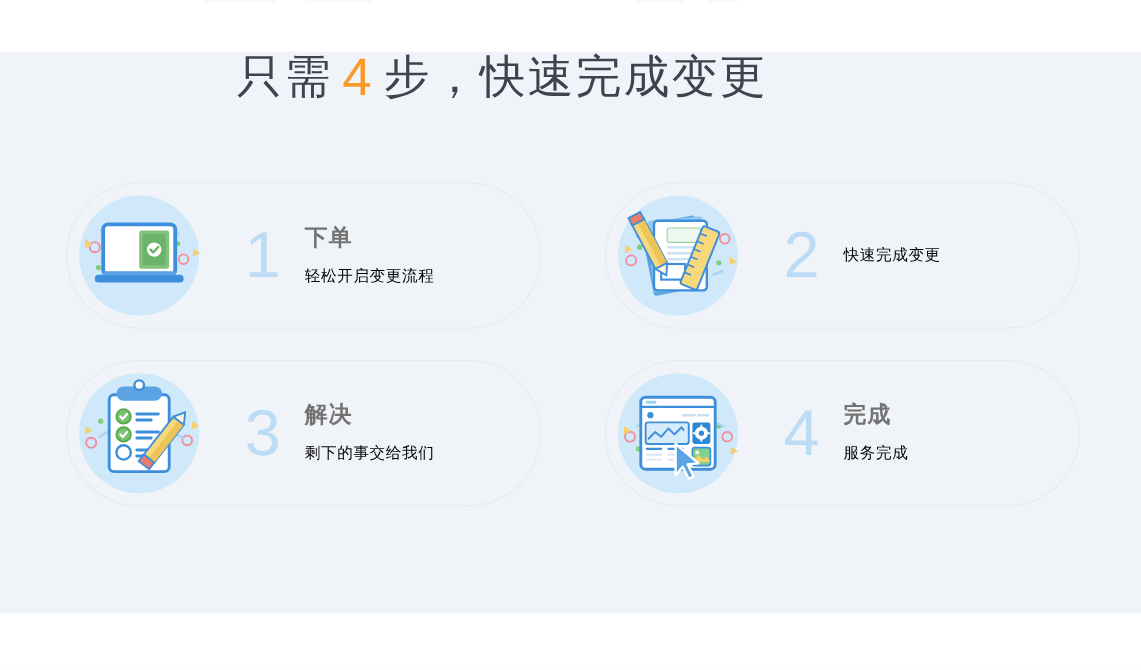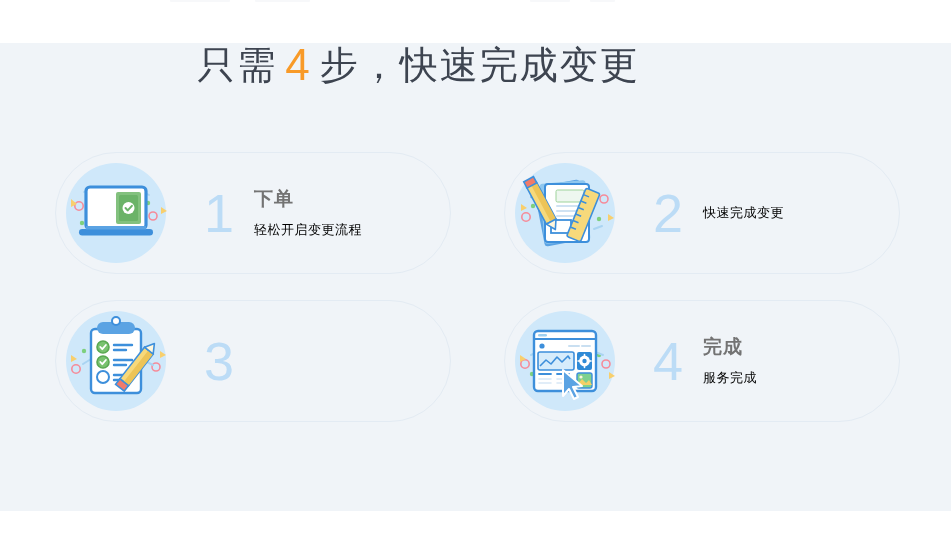--- a/index.html
+++ b/index.html
@@ -225,20 +225,24 @@
 
         <g transform="rotate(38 70 66)">
           <rect x="64" y="38" width="11" height="40" fill="#f7d97b" stroke="#3d8fdb" stroke-width="1.6"></rect>
           <rect x="69" y="38" width="6" height="40" fill="#edc457"></rect>
           <path d="M64 38 l5.5 -9 5.5 9 z" fill="#fff6dc" stroke="#3d8fdb" stroke-width="1.6" stroke-linejoin="round"></path>
           <rect x="64" y="78" width="11" height="7" fill="#f07b6a" stroke="#3d8fdb" stroke-width="1.6"></rect>
         </g>
       </svg>
     </div>
     <div class="step-num">3</div>
+    <div class="card-text">
+      <div class="card-title">解决</div>
+      <div class="card-sub">剩下的事交给我们</div>
+    </div>
   </div>
 
   <div class="card">
     <div class="icon-wrap">
       <div class="icon-disc"></div>
       <svg class="icon-art" viewBox="0 0 108 108">
         <circle cx="14" cy="57" r="4.2" fill="none" stroke="#f58c9a" stroke-width="1.6"></circle>
         <circle cx="95" cy="57" r="4" fill="none" stroke="#f58c9a" stroke-width="1.6"></circle>
         <circle cx="21" cy="67" r="2.2" fill="#7ed07e"></circle>
         <circle cx="88" cy="48" r="2.2" fill="#7ed07e"></circle>

